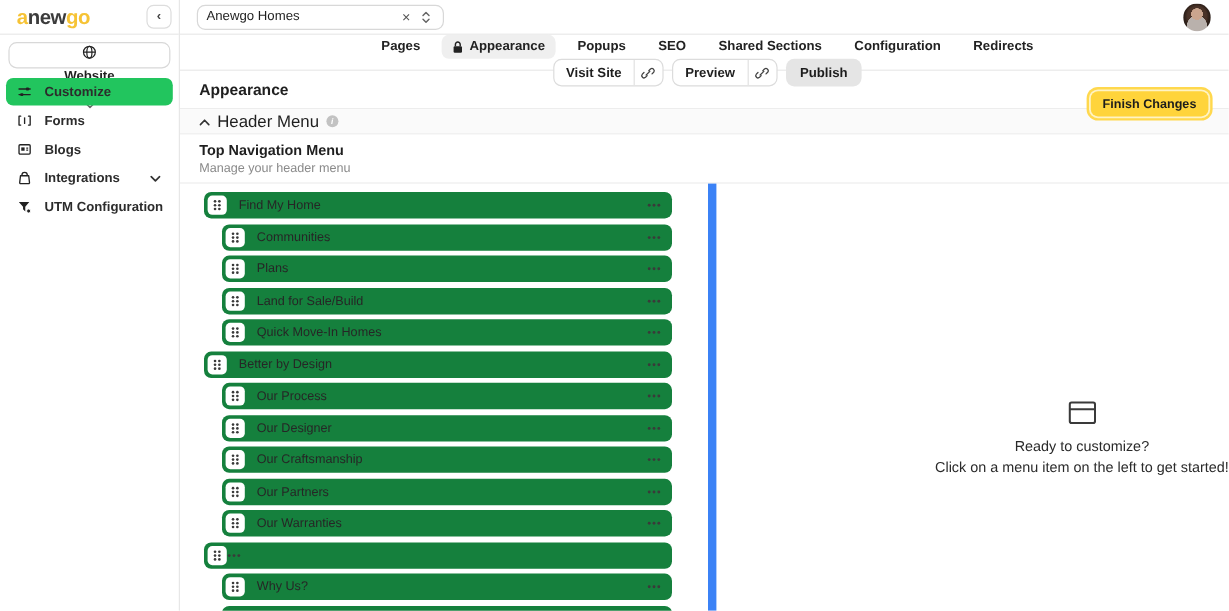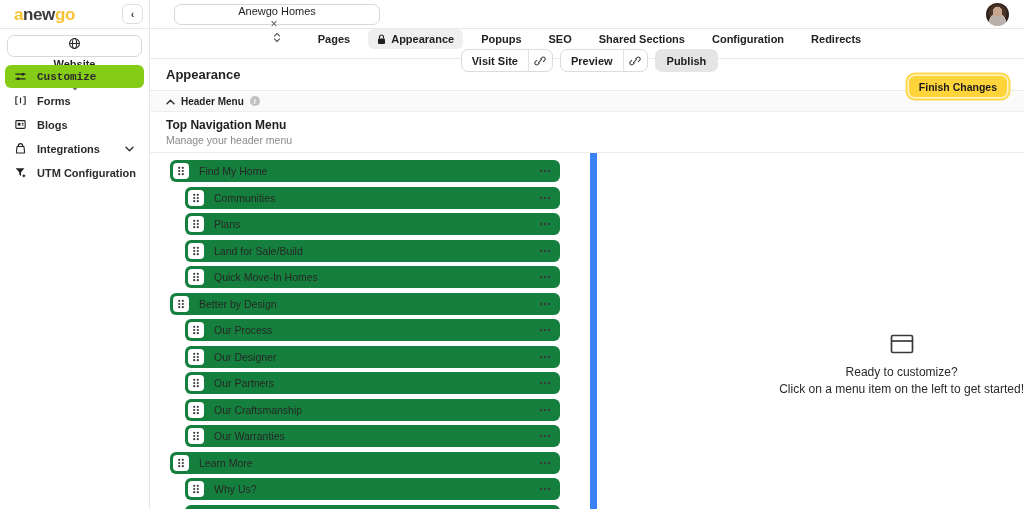--- a/index.html
+++ b/index.html
@@ -17,31 +17,31 @@
   .logo .d { color:#3c3c3c; }
   .collapse-btn { width:21px; height:20px; border:1px solid #ddd; border-radius:6px;
     background:#fff; display:flex; align-items:center; justify-content:center;
     font-size:11px; color:#444; cursor:pointer; font-weight:bold; }
   .website-select { margin:6px 7px; height:22px; border:1px solid #d8d8d8; border-radius:7px;
     display:flex; align-items:center; padding:0 7px; gap:8px; font-size:11px; font-weight:600;flex-direction:column; }
   .website-select .grow { flex:1; }
   .snav { padding:2px 5px; display:flex; flex-direction:column; gap:1px; }
   .snav-item { display:flex; align-items:center; gap:10px; height:23px; padding:0 8px;
     border-radius:6px; font-size:11px; font-weight:600; color:#2c2c2c; cursor:pointer; }
-  .snav-item.active { background:#84cc16;font-family:Liberation Mono, monospace; }
+  .snav-item.active { background:#22c55e; }
   .snav-item .grow { flex:1; }
   .icn { display:flex; align-items:center; justify-content:center; width:14px; height:14px; flex:none; }
   svg { display:block; }
 
   
   .main { position:absolute; left:150px; top:0; width:874px; height:509px; }
   .topbar { height:29px; border-bottom:1px solid #e9e9e9; display:flex; align-items:center;
     padding:0 8px; }
-  .site-select { margin-left:16px; width:206px; height:21px; border:1px solid #d8d8d8;
-    border-radius:7px; display:flex; align-items:center; padding:0 7px; font-size:11px;flex-direction:column; }
+  .site-select { margin-left:6px; width:206px; height:21px; border:1px solid #d8d8d8;
+    border-radius:7px; display:flex; align-items:center; padding:0 7px; font-size:11px; }
   .site-select .grow { flex:1; }
   .clear-x { font-size:12px; color:#555; margin-right:6px; cursor:pointer; }
   .topbar .spacer { flex:1; }
   .avatar { width:23px; height:23px; border-radius:50%; margin-right:7px; cursor:pointer;
     background:
       radial-gradient(circle at 50% 38%, #caa58e 0 26%, transparent 27%),
       radial-gradient(circle at 50% 80%, #b9b1ac 0 38%, transparent 39%),
       radial-gradient(circle at 50% 45%, #4a3328 0 46%, #2e2019 60%, #1d1512 100%); }
 
   
@@ -68,21 +68,21 @@
     align-items:center; padding:0 14px 0 16px; }
   .page-title { font-size:13px; font-weight:700; }
   .content-header .spacer { flex:1; }
   .finish-btn { height:21px; padding:0 10px; background:#ffd43b; border:none; border-radius:6px;
     font-size:10.5px; font-weight:700; color:#1c1c1c; cursor:pointer;
     font-family:"Liberation Sans", sans-serif;
     box-shadow:0 0 0 1.5px #fff3c4, 0 0 0 3.5px #ffd84d; margin-right:3px;margin-top:24px; }
 
   .section-bar { height:21px; background:#fafafa; border-bottom:1px solid #efefef;
     display:flex; align-items:center; padding:0 16px; gap:6px; }
-  .section-title { font-size:10px; font-weight:700; }
+  .section-title { font-size:14px; font-weight:400; }
   .chev-up { font-size:9px; color:#333; cursor:pointer; line-height:1; transform:translateY(1px); }
   .info-dot { width:10px; height:10px; border-radius:50%; background:#c2c2c2; color:#fff;
     font-size:7px; font-weight:700; display:flex; align-items:center; justify-content:center;
     font-style:italic; }
 
   .panel-head { height:41px; border-bottom:1px solid #ededed; padding:6px 16px 0; }
   .panel-title { font-size:12px; font-weight:700; }
   .panel-sub { font-size:10.5px; color:#8a8a8a; margin-top:2px; }
 
   
@@ -459,20 +459,41 @@
           <span class="handle">
               <svg width="8" height="10" viewBox="0 0 8 10" fill="#3a3a3a">
                 <circle cx="2.2" cy="1.8" r="1.1"></circle>
                 <circle cx="5.8" cy="1.8" r="1.1"></circle>
                 <circle cx="2.2" cy="5" r="1.1"></circle>
                 <circle cx="5.8" cy="5" r="1.1"></circle>
                 <circle cx="2.2" cy="8.2" r="1.1"></circle>
                 <circle cx="5.8" cy="8.2" r="1.1"></circle>
               </svg>
             </span>
+          <span class="mlabel">Our Craftsmanship</span>
+          <span class="more-btn">
+              <svg width="12" height="4" viewBox="0 0 12 4" fill="#3a3a3a">
+                <circle cx="2" cy="2" r="1.2"></circle>
+                <circle cx="6" cy="2" r="1.2"></circle>
+                <circle cx="10" cy="2" r="1.2"></circle>
+              </svg>
+            </span>
+        </div>
+
+        <div class="mrow lvl1">
+          <span class="handle">
+              <svg width="8" height="10" viewBox="0 0 8 10" fill="#3a3a3a">
+                <circle cx="2.2" cy="1.8" r="1.1"></circle>
+                <circle cx="5.8" cy="1.8" r="1.1"></circle>
+                <circle cx="2.2" cy="5" r="1.1"></circle>
+                <circle cx="5.8" cy="5" r="1.1"></circle>
+                <circle cx="2.2" cy="8.2" r="1.1"></circle>
+                <circle cx="5.8" cy="8.2" r="1.1"></circle>
+              </svg>
+            </span>
           <span class="mlabel">Our Partners</span>
           <span class="more-btn">
               <svg width="12" height="4" viewBox="0 0 12 4" fill="#3a3a3a">
                 <circle cx="2" cy="2" r="1.2"></circle>
                 <circle cx="6" cy="2" r="1.2"></circle>
                 <circle cx="10" cy="2" r="1.2"></circle>
               </svg>
             </span>
         </div>
 
@@ -480,41 +501,20 @@
           <span class="handle">
               <svg width="8" height="10" viewBox="0 0 8 10" fill="#3a3a3a">
                 <circle cx="2.2" cy="1.8" r="1.1"></circle>
                 <circle cx="5.8" cy="1.8" r="1.1"></circle>
                 <circle cx="2.2" cy="5" r="1.1"></circle>
                 <circle cx="5.8" cy="5" r="1.1"></circle>
                 <circle cx="2.2" cy="8.2" r="1.1"></circle>
                 <circle cx="5.8" cy="8.2" r="1.1"></circle>
               </svg>
             </span>
-          <span class="mlabel">Our Craftsmanship</span>
-          <span class="more-btn">
-              <svg width="12" height="4" viewBox="0 0 12 4" fill="#3a3a3a">
-                <circle cx="2" cy="2" r="1.2"></circle>
-                <circle cx="6" cy="2" r="1.2"></circle>
-                <circle cx="10" cy="2" r="1.2"></circle>
-              </svg>
-            </span>
-        </div>
-
-        <div class="mrow lvl1">
-          <span class="handle">
-              <svg width="8" height="10" viewBox="0 0 8 10" fill="#3a3a3a">
-                <circle cx="2.2" cy="1.8" r="1.1"></circle>
-                <circle cx="5.8" cy="1.8" r="1.1"></circle>
-                <circle cx="2.2" cy="5" r="1.1"></circle>
-                <circle cx="5.8" cy="5" r="1.1"></circle>
-                <circle cx="2.2" cy="8.2" r="1.1"></circle>
-                <circle cx="5.8" cy="8.2" r="1.1"></circle>
-              </svg>
-            </span>
           <span class="mlabel">Our Warranties</span>
           <span class="more-btn">
               <svg width="12" height="4" viewBox="0 0 12 4" fill="#3a3a3a">
                 <circle cx="2" cy="2" r="1.2"></circle>
                 <circle cx="6" cy="2" r="1.2"></circle>
                 <circle cx="10" cy="2" r="1.2"></circle>
               </svg>
             </span>
         </div>
 
@@ -522,21 +522,20 @@
           <span class="handle">
               <svg width="8" height="10" viewBox="0 0 8 10" fill="#3a3a3a">
                 <circle cx="2.2" cy="1.8" r="1.1"></circle>
                 <circle cx="5.8" cy="1.8" r="1.1"></circle>
                 <circle cx="2.2" cy="5" r="1.1"></circle>
                 <circle cx="5.8" cy="5" r="1.1"></circle>
                 <circle cx="2.2" cy="8.2" r="1.1"></circle>
                 <circle cx="5.8" cy="8.2" r="1.1"></circle>
               </svg>
             </span>
-          <span class="mlabel">Learn More</span>
           <span class="more-btn">
               <svg width="12" height="4" viewBox="0 0 12 4" fill="#3a3a3a">
                 <circle cx="2" cy="2" r="1.2"></circle>
                 <circle cx="6" cy="2" r="1.2"></circle>
                 <circle cx="10" cy="2" r="1.2"></circle>
               </svg>
             </span>
         </div>
 
         <div class="mrow lvl1">

